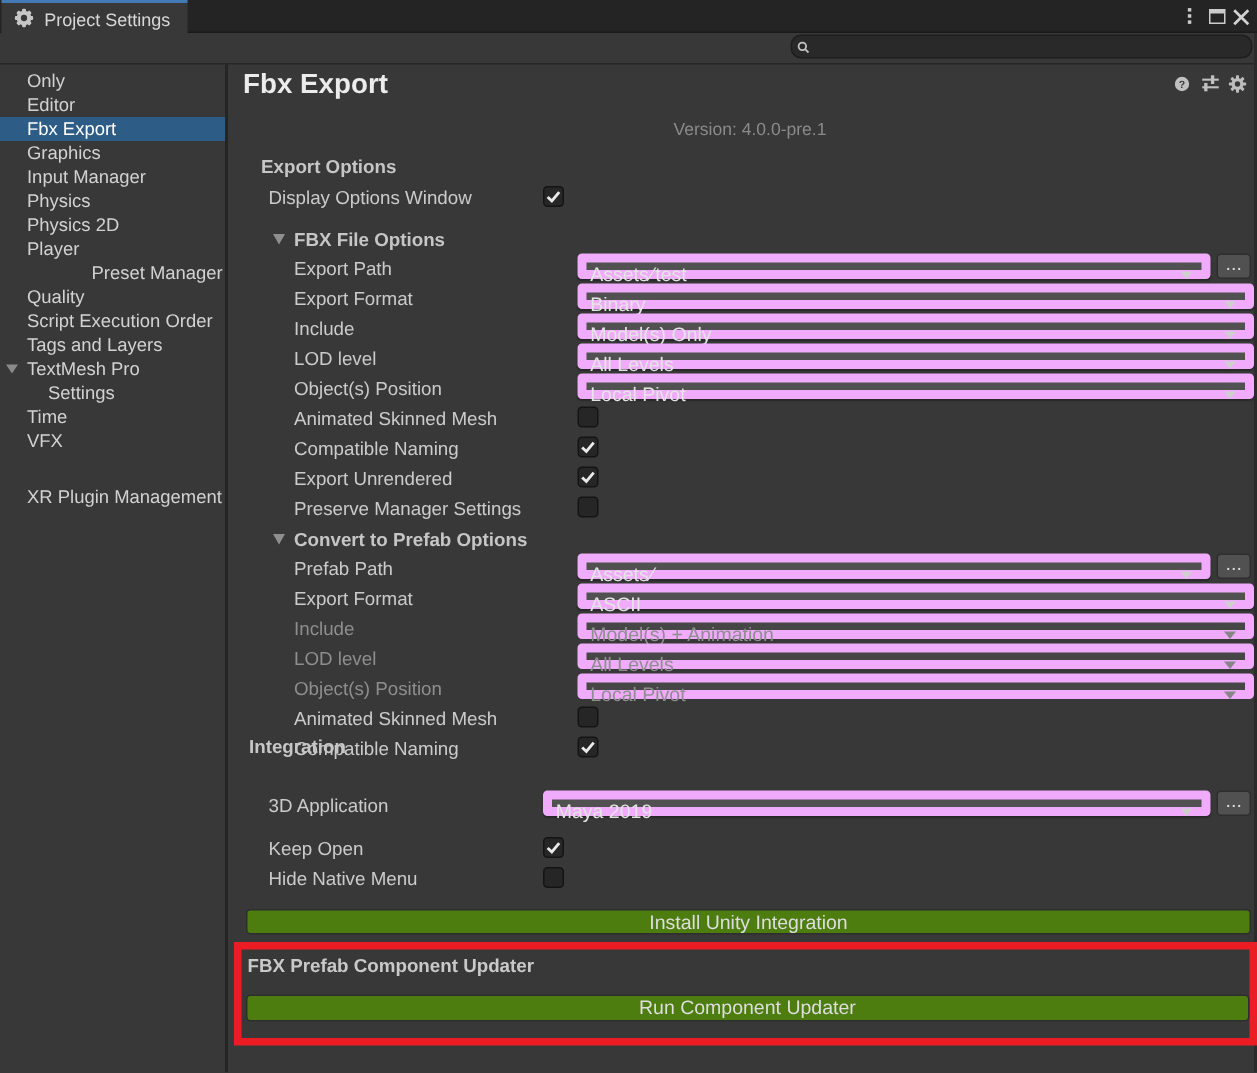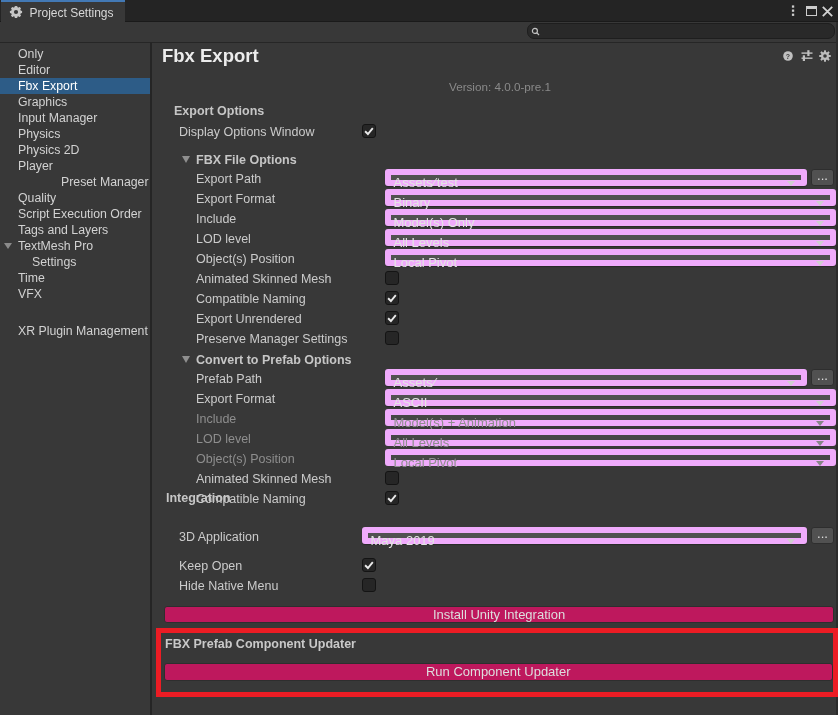--- a/index.html
+++ b/index.html
@@ -6,21 +6,21 @@
 #win{position:relative;width:838px;height:715px;background:#383838;font-family:"Liberation Sans",sans-serif;overflow:hidden;}
 .abs{position:absolute;}
 .lbl{position:absolute;font-size:12.5px;line-height:15px;color:#cbcbcb;white-space:nowrap;}
 .dim{color:#8e8e8e;}
 .hdr{position:absolute;font-size:12.5px;line-height:15px;font-weight:bold;color:#c6c6c6;white-space:nowrap;}
 .pop{position:absolute;box-sizing:border-box;height:17px;background:#515151;border:6px solid #f0abfc;border-radius:3px;font-size:13px;line-height:15px;color:#e4e4e4;padding-left:2.5px;white-space:nowrap;box-shadow:0 1px 1px rgba(0,0,0,0.28);}
 .pop .arw{position:absolute;right:6px;top:6px;width:0;height:0;border-left:4.5px solid transparent;border-right:4.5px solid transparent;border-top:5px solid #cfcfcf;}
 .pop.dis{background:#464646;color:#8f8f8f;box-shadow:none;}
 .pop.dis .arw{border-top-color:#868686;}
 .cb{position:absolute;box-sizing:border-box;width:14px;height:14px;background:#262626;border:1px solid #141414;border-radius:3px;}
-.btn{position:absolute;box-sizing:border-box;background:#be185d;border:1px solid #2e2e2e;border-radius:3px;font-size:13px;color:#dedede;text-align:center;}
+.btn{position:absolute;box-sizing:border-box;background:#4d7c0f;border:1px solid #2e2e2e;border-radius:3px;font-size:13px;color:#dedede;text-align:center;}
 .tri{position:absolute;width:0;height:0;border-left:4.6px solid transparent;border-right:4.6px solid transparent;border-top:7px solid #8f8f8f;}
 .srow{position:absolute;left:0;width:150px;height:16px;font-size:12.3px;line-height:16px;color:#d2d2d2;white-space:nowrap;}
 .srow span{margin-left:18px;}
 </style>
 </head>
 <body>
 <div id="win">
 
   <div class="abs" style="left:0;top:0;width:838px;height:21px;background:#242424;border-bottom:1px solid #1a1a1a;"></div>
   <div class="abs" style="left:1px;top:0;width:124px;height:22px;background:#383838;border-top:2px solid #4379b5;"></div>

